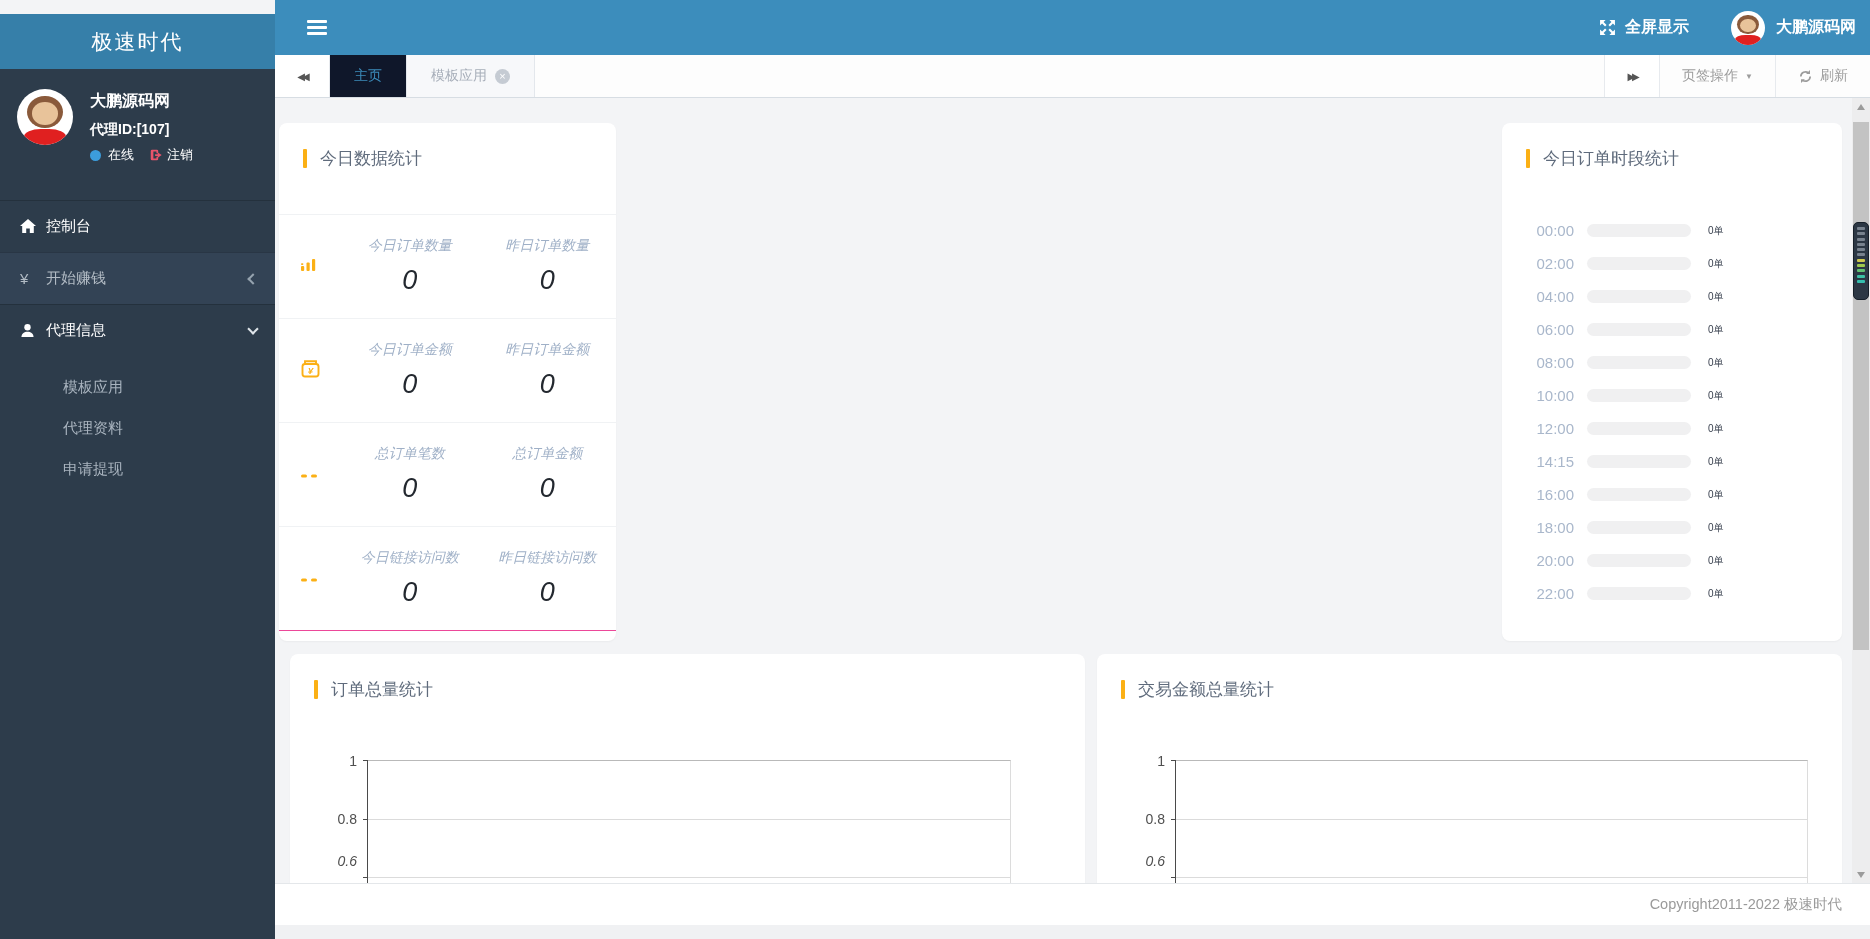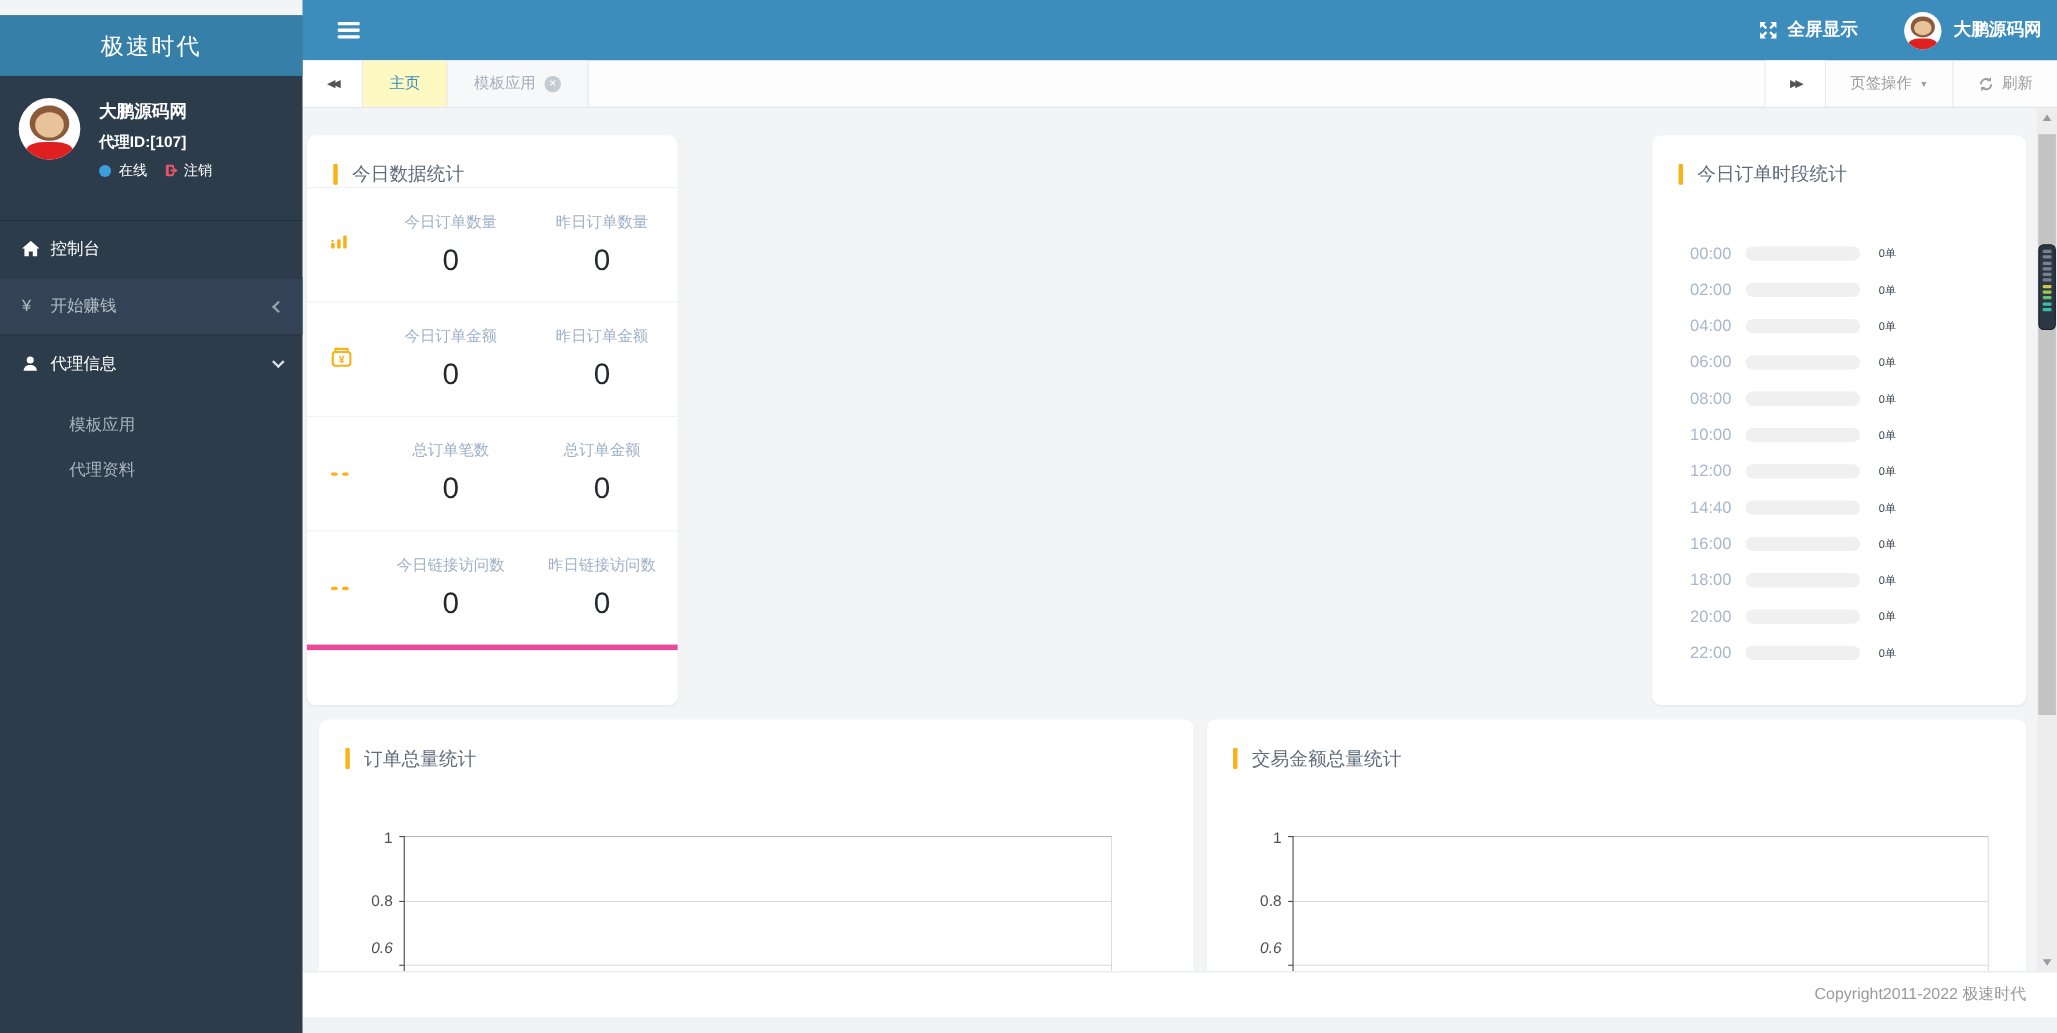--- a/index.html
+++ b/index.html
@@ -43,37 +43,37 @@
   .hamburger div{width:20px;height:3px;background:#fff;margin:3px 0;border-radius:1px;}
   .nav-right{margin-left:auto;display:flex;align-items:center;gap:42px;margin-right:14px;}
   .fullscreen{display:flex;align-items:center;gap:9px;color:#fff;font-size:16px;font-weight:bold;cursor:pointer;}
   .nav-user{display:flex;align-items:center;gap:11px;color:#fff;font-size:16px;font-weight:bold;cursor:pointer;}
 
   .tabbar{height:43px;background:#fdfdfd;border-bottom:1px solid #d7dde3;display:flex;align-items:stretch;}
   .tab-nav-btn{width:55px;display:flex;align-items:center;justify-content:center;color:#555;
     border-right:1px solid #e7eaee;cursor:pointer;background:#fff;font-size:10px;letter-spacing:-3px;}
   .tab-nav-btn.right-side{border-right:none;border-left:1px solid #e7eaee;}
   .tab{display:flex;align-items:center;gap:8px;padding:0 24px;font-size:14px;border-right:1px solid #e3e7ec;cursor:pointer;}
-  .tab.active{background:#fef9c3;color:#3c8dbc;}
+  .tab.active{background:#0f172a;color:#3c8dbc;}
   .tab.inactive{background:#f7f8fa;color:#a7aeb9;}
   .close-dot{width:15px;height:15px;border-radius:50%;background:#c5cbd3;color:#fff;font-size:11px;
     line-height:15px;text-align:center;cursor:pointer;}
   .close-dot::before{content:"×";}
   .tab-fill{flex:1;}
   .tab-op{display:flex;align-items:center;gap:7px;padding:0 22px;color:#9c9c9c;font-size:14px;
     border-left:1px solid #e7eaee;cursor:pointer;}
   .caret-down{font-size:8px;color:#9c9c9c;}
 
   .content{position:absolute;left:0;top:98px;width:1595px;height:785px;background:#f3f4f6;overflow:hidden;}
   .card{position:absolute;background:#fff;border-radius:8px;box-shadow:0 1px 2px rgba(0,0,0,.04);}
   .card-title{display:flex;align-items:center;gap:13px;padding:24px 0 0 24px;font-size:17px;color:#5f6b7c;}
   .accent{width:4px;height:19px;background:#fbb015;border-radius:1px;flex:none;}
 
   #card-stats{left:4px;top:25px;width:337px;height:518px;}
-  .stats{border-bottom:5px solid #ec4899;}
+  .stats{margin-top:44px;border-bottom:1px solid #ec4899;font-style:italic;}
   .stat-row{height:104px;border-top:1px solid #f0f2f4;display:flex;align-items:center;padding-left:20px;}
   .stat-icon{width:42px;flex:none;}
   .stat-col{flex:1;text-align:center;}
   .stat-label{font-size:14px;color:#9fb0c7;}
   .stat-value{font-size:27px;color:#23282f;margin-top:10px;}
 
   #card-notice{left:365px;top:25px;width:850px;height:518px;}
   .notice{margin-top:46px;padding-left:28px;font-size:17.5px;line-height:31px;}
 
   #card-time{left:1227px;top:25px;width:340px;height:518px;}
@@ -171,20 +171,21 @@
       <span>代理信息</span>
       <span class="spacer"></span>
       <span class="chev-down"></span>
     </div>
     <div class="submenu">
 
         <div class="submenu-item">模板应用</div>
 
         <div class="submenu-item">代理资料</div>
 
+        <div class="submenu-item">申请提现</div>
       </div>
   </div>
 </div>
 
 <div class="main">
 
   <div class="navbar">
     <div class="hamburger">
       <div></div>
         <div></div>
@@ -355,21 +356,21 @@
             <span class="time-count">0单</span>
           </div>
 
           <div class="time-row">
             <span class="time-label">12:00</span>
             <span class="time-bar"></span>
             <span class="time-count">0单</span>
           </div>
 
           <div class="time-row">
-            <span class="time-label">14:40</span>
+            <span class="time-label">14:15</span>
             <span class="time-bar"></span>
             <span class="time-count">0单</span>
           </div>
 
           <div class="time-row">
             <span class="time-label">16:00</span>
             <span class="time-bar"></span>
             <span class="time-count">0单</span>
           </div>
 

